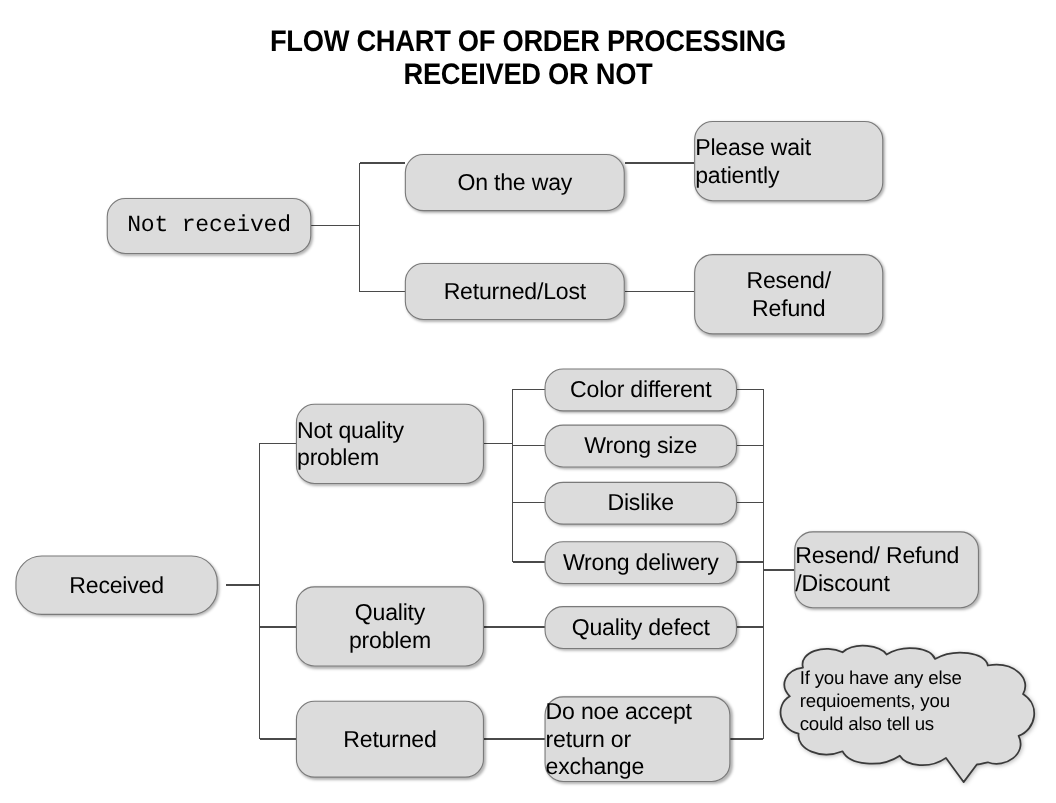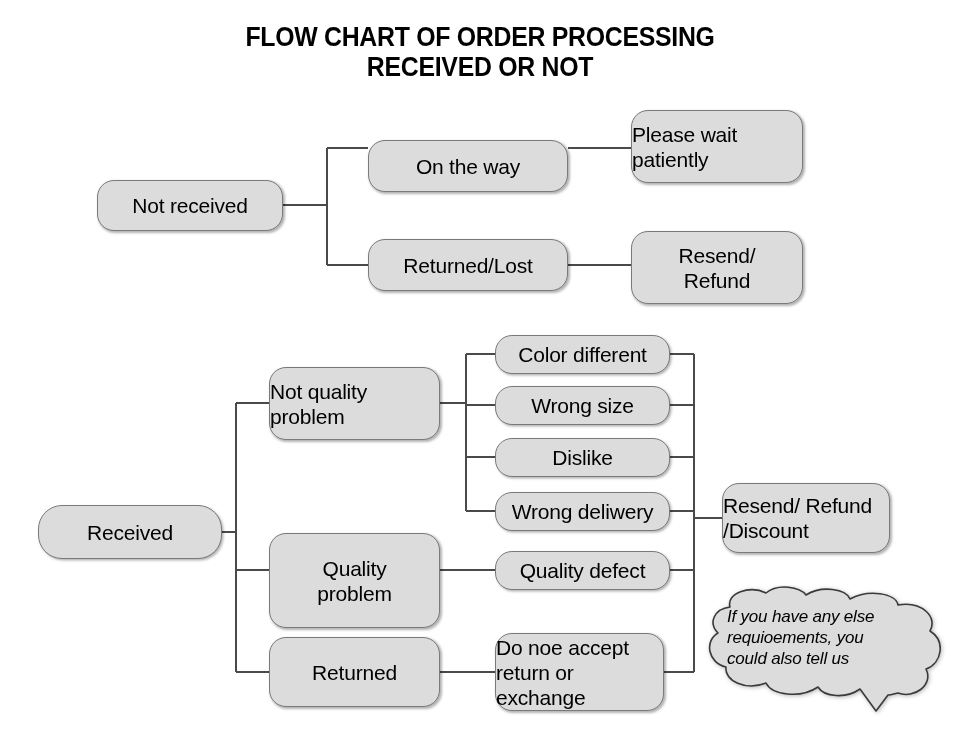--- a/index.html
+++ b/index.html
@@ -71,21 +71,20 @@
   .node.center { justify-content: center; text-align: center; }
   .node.left   { justify-content: flex-start; text-align: left; }
 
   
   #bubble-wrap {
     position: absolute;
     left: 700px;
     top: 585px;
     width: 250px;
     height: 145px;
-    font-style: italic;
   }
   #bubble-svg { position: absolute; left: 0; top: 0; width: 250px; height: 145px; }
   #bubble-text {
     position: absolute;
     left: 27px;
     top: 21px;
     width: 205px;
     font-size: 17px;
     line-height: 21px;
     white-space: pre-line;
@@ -131,21 +130,21 @@
     <line x1="670" y1="354" x2="694" y2="354"></line>
     <line x1="670" y1="405" x2="694" y2="405"></line>
     <line x1="670" y1="457" x2="694" y2="457"></line>
     <line x1="670" y1="511" x2="694" y2="511"></line>
     <line x1="670" y1="570" x2="694" y2="570"></line>
     <line x1="664" y1="672" x2="694" y2="672"></line>
     <line x1="694" y1="354" x2="694" y2="672"></line>
     <line x1="694" y1="518" x2="722" y2="518"></line>
   </svg>
 
-  <div class="node center" style="left:97px; top:180px; width:186px; height:51px;">
+  <div class="node center" style="left:97px; top:180px; width:186px; height:51px;font-family:Liberation Mono, monospace;">
     <span>Not received</span>
   </div>
 
   <div class="node center" style="left:368px; top:122px; width:200px; height:52px;margin-top:18px;">
     <span>On the way</span>
   </div>
 
   <div class="node center" style="left:368px; top:239px; width:200px; height:52px;">
     <span>Returned/Lost</span>
   </div>
@@ -153,30 +152,30 @@
   <div class="node left" style="left:631px; top:110px; width:172px; height:73px;">
     <span>Please wait
 patiently</span>
   </div>
 
   <div class="node center" style="left:631px; top:231px; width:172px; height:73px;">
     <span>Resend/
 Refund</span>
   </div>
 
-  <div class="node center" style="left:38px; top:505px; width:184px; height:54px;border-radius:24px;">
+  <div class="node center" style="left:14px; top:505px; width:184px; height:54px;border-radius:24px;">
     <span>Received</span>
   </div>
 
   <div class="node left" style="left:269px; top:367px; width:171px; height:73px;">
     <span>Not quality
 problem</span>
   </div>
 
-  <div class="node center" style="left:269px; top:533px; width:171px; height:95px;">
+  <div class="node center" style="left:269px; top:533px; width:171px; height:73px;">
     <span>Quality
 problem</span>
   </div>
 
   <div class="node center" style="left:269px; top:637px; width:171px; height:70px;">
     <span>Returned</span>
   </div>
 
   <div class="node center" style="left:495px; top:335px; width:175px; height:39px;">
     <span>Color different</span>

